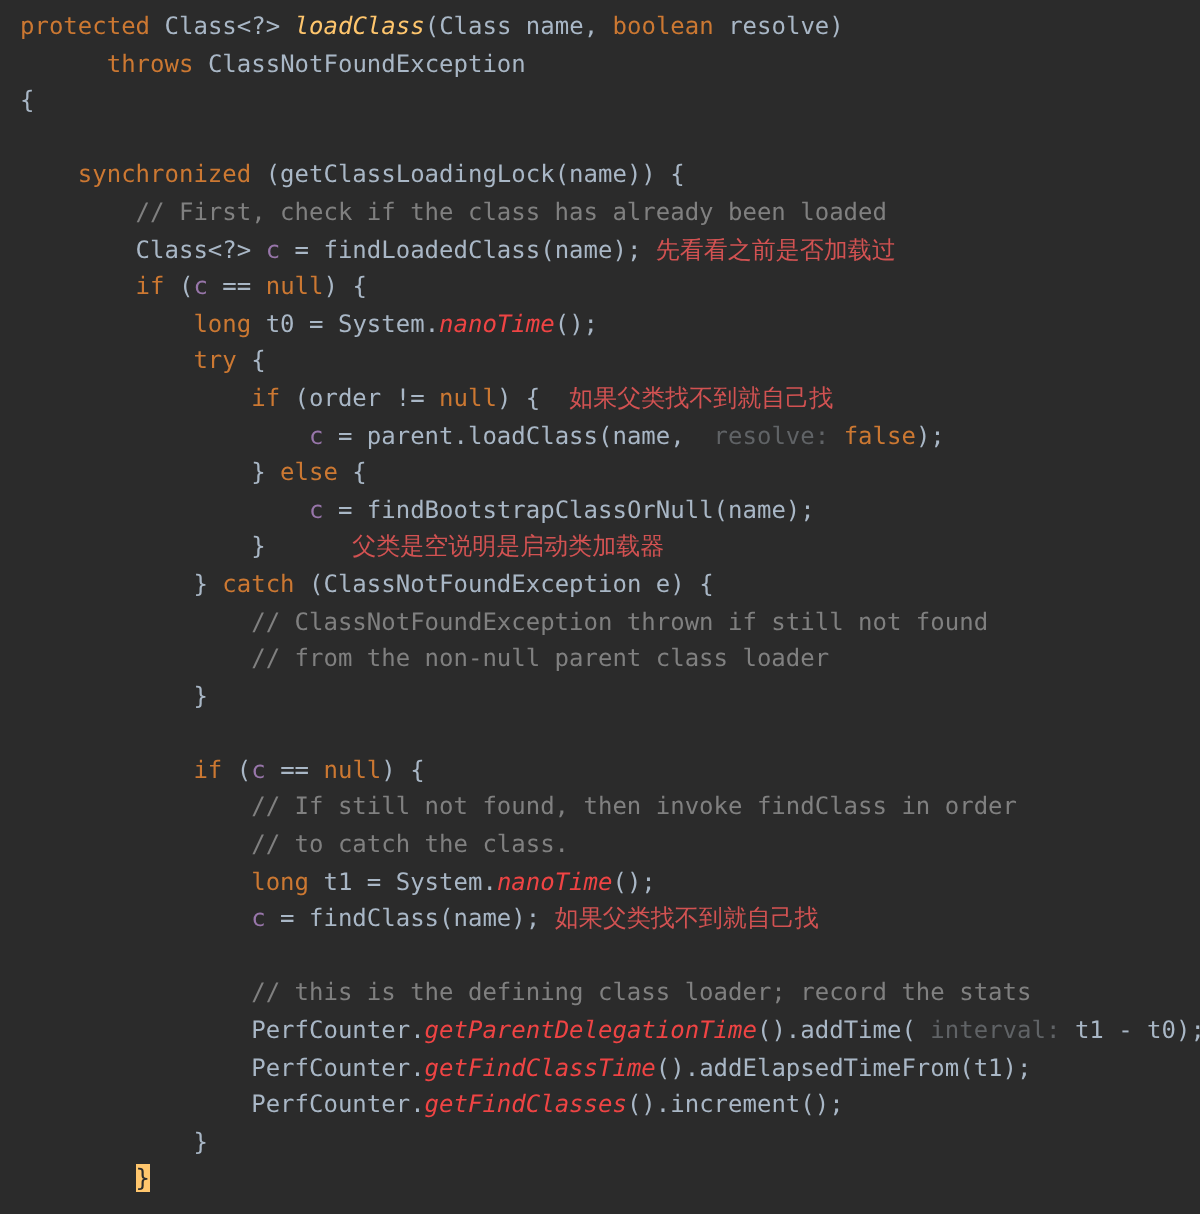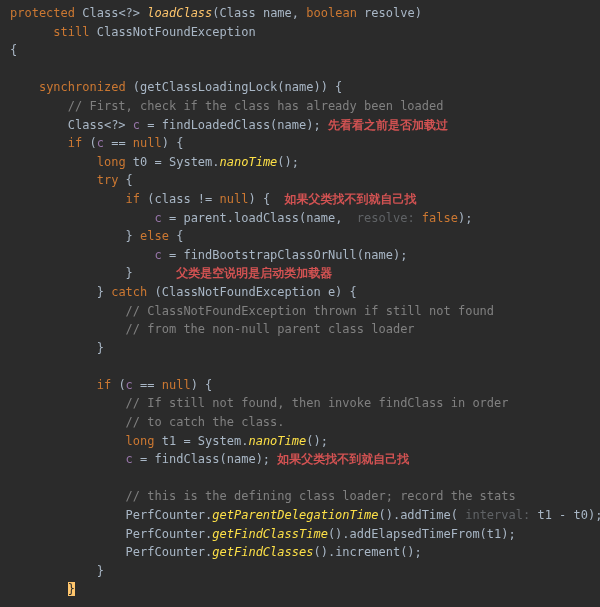--- a/index.html
+++ b/index.html
@@ -16,43 +16,43 @@
     box-sizing: border-box;
   }
   pre {
     margin: 0;
     padding: 4px 0 0 10px;
     white-space: pre;
   }
   .kw   { color: #cc7832; }
   .type { color: #a9b7c6; }
   .fn   { color: #ffc66d; font-style: italic; }
-  .sfn  { color: #fde047; font-style: italic; }
+  .sfn  { color: #ef4444; font-style: italic; }
   .param{ color: #a9b7c6; margin-top: 24px; }
   .var  { color: #9876aa; }
   .cmt  { color: #808080; margin-top: 39px; }
   .hint { color: #606366; }
-  .ann  { color: #d25252; font-weight: 700; }
+  .ann  { color: #d25252; font-weight: 400; }
   .brace{ color: #a9b7c6; }
   .hly  { background: #ffc66d; color: #2b2b2b; }
 </style>
 </head>
 <body>
 
 <pre><span class="kw">protected</span> <span class="type">Class</span><span>&lt;?&gt; </span><span class="fn">loadClass</span><span>(</span><span>Class </span><span class="param">name</span><span>, </span><span class="kw">boolean </span><span class="param">resolve</span><span>)</span>
-      <span class="kw">still</span><span> ClassNotFoundException</span>
+      <span class="kw">throws</span><span> ClassNotFoundException</span>
 <span class="brace">{</span>
 
     <span class="kw">synchronized</span><span> (getClassLoadingLock(name)) {</span>
         <span class="cmt">// First, check if the class has already been loaded</span>
         <span>Class&lt;?&gt; </span><span class="var">c</span><span> = findLoadedClass(name);</span><span class="ann"> 先看看之前是否加载过</span>
         <span class="kw">if</span><span> (</span><span class="var">c</span><span> == </span><span class="kw">null</span><span>) </span><span class="brace">{</span>
             <span class="kw">long</span><span> t0</span><span> = System.</span><span class="sfn">nanoTime</span><span>();</span>
             <span class="kw">try</span><span> {</span>
-                <span class="kw">if</span><span> (class != </span><span class="kw">null</span><span>) {</span><span class="ann">  如果父类找不到就自己找</span>
+                <span class="kw">if</span><span> (order != </span><span class="kw">null</span><span>) {</span><span class="ann">  如果父类找不到就自己找</span>
                     <span class="var">c</span><span> = parent.loadClass(name, </span><span class="hint"> resolve: </span><span class="kw">false</span><span>);</span>
                 <span>} </span><span class="kw">else</span><span> {</span>
                     <span class="var">c</span><span> = findBootstrapClassOrNull(name);</span>
                 <span>}</span><span class="ann">      父类是空说明是启动类加载器</span>
             <span>} </span><span class="kw">catch</span><span> (ClassNotFoundException e) {</span>
                 <span class="cmt">// ClassNotFoundException thrown if still not found</span>
                 <span class="cmt">// from the non-null parent class loader</span>
             <span>}</span>
 
             <span class="kw">if</span><span> (</span><span class="var">c</span><span> == </span><span class="kw">null</span><span>) {</span>

